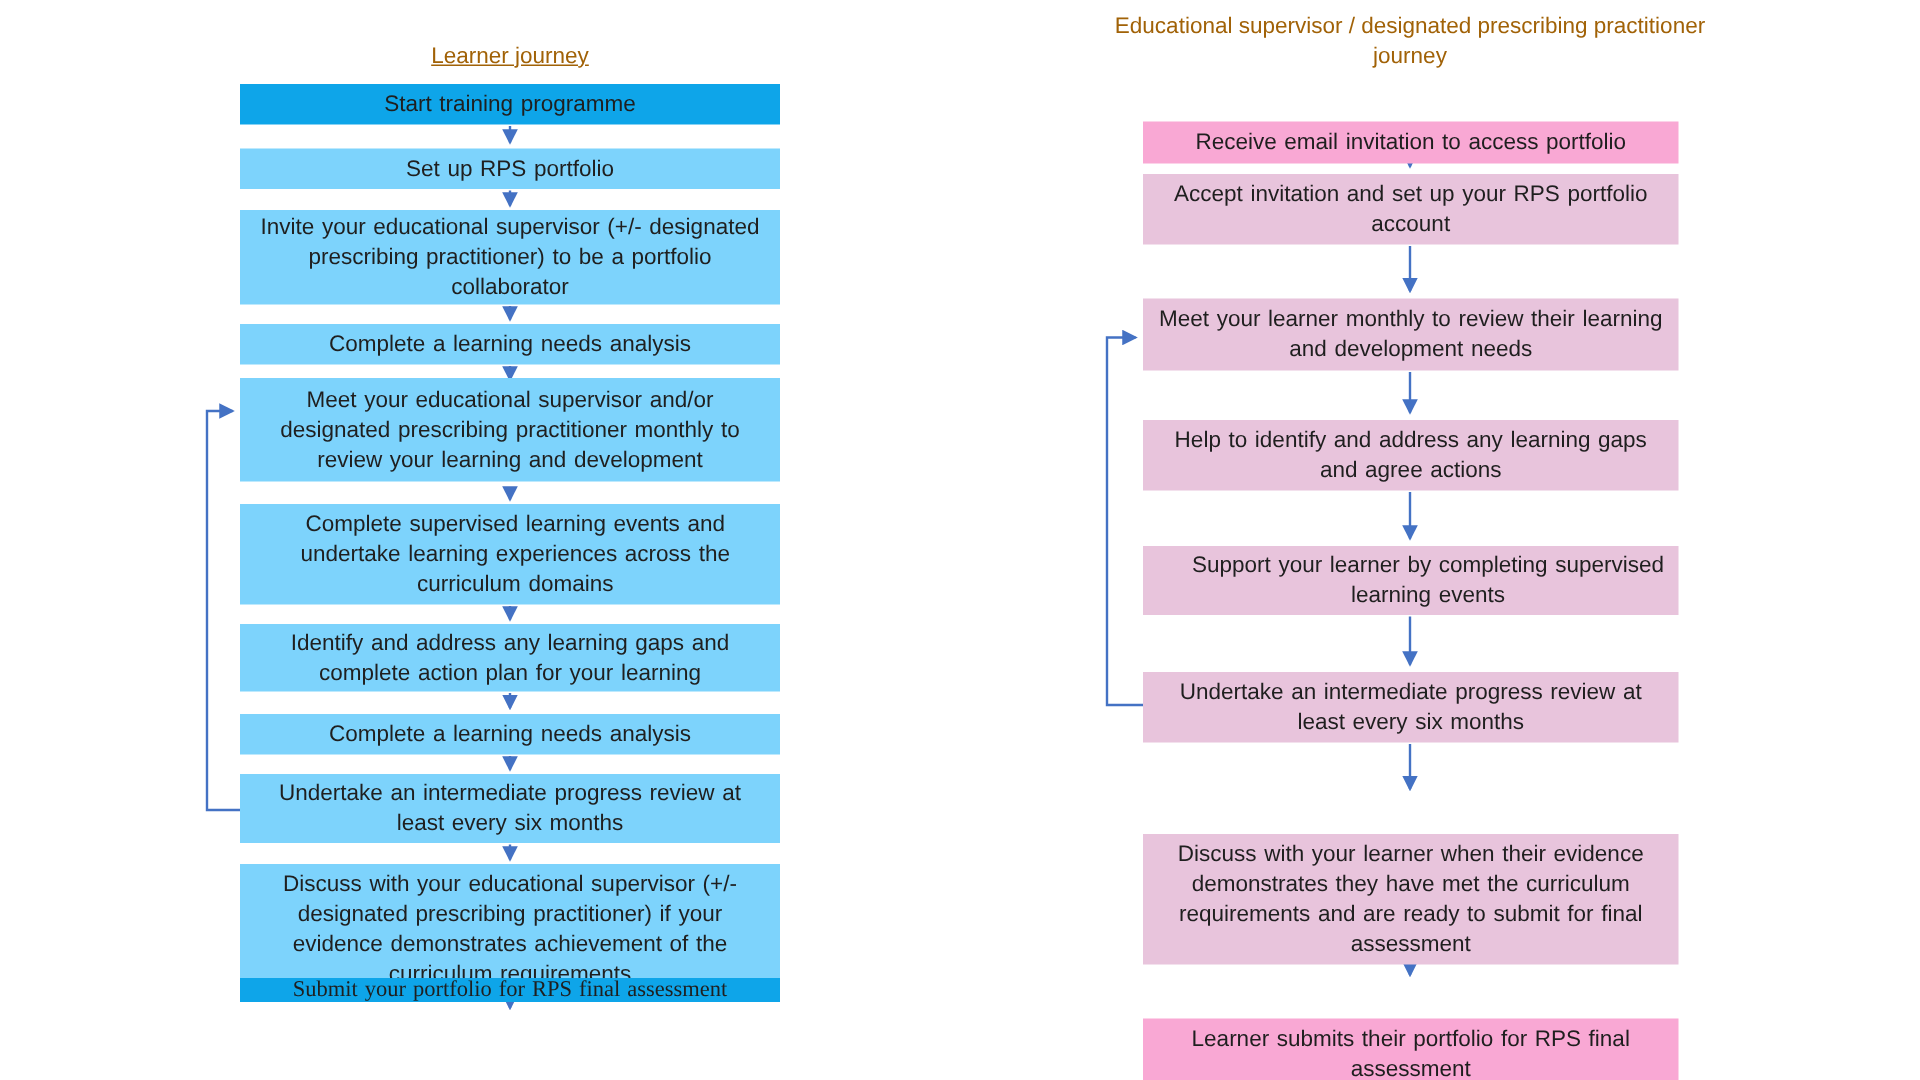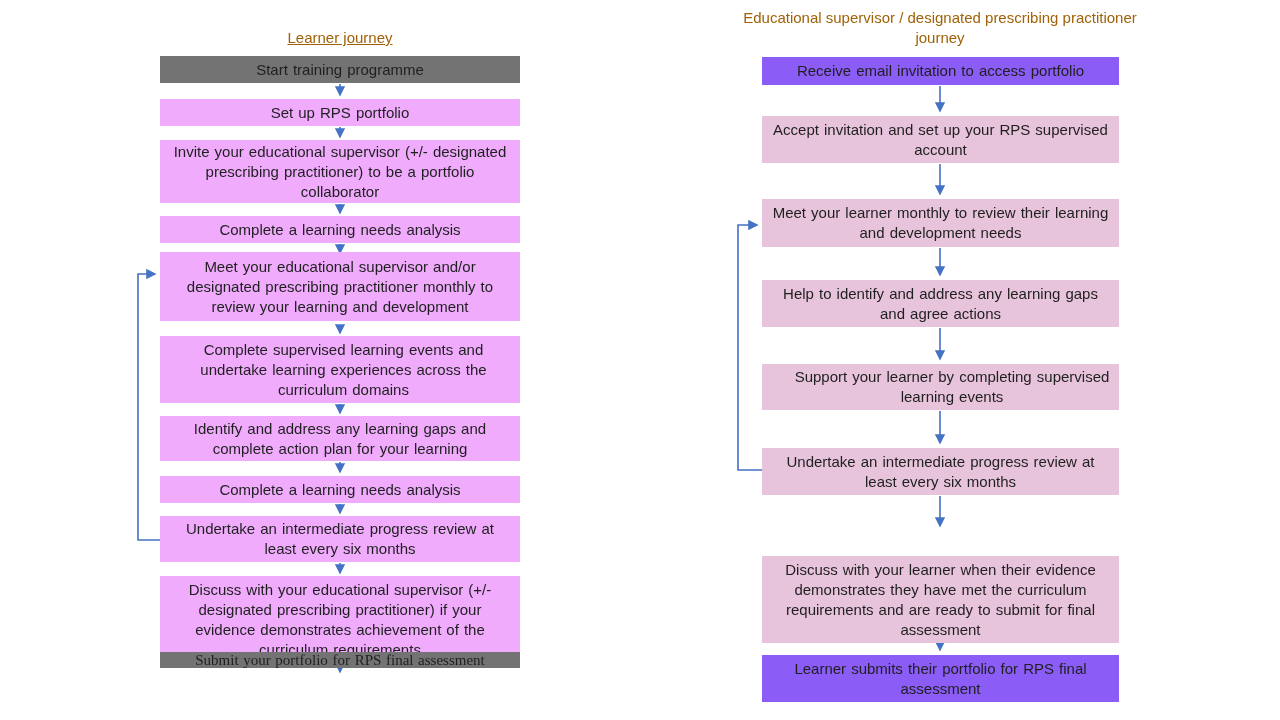--- a/index.html
+++ b/index.html
@@ -20,23 +20,23 @@
   .box{
     position:absolute;
     display:flex;align-items:center;justify-content:center;
     text-align:center;
     font-size:15px;line-height:20px;
     padding:0 9px;box-sizing:border-box;
     word-spacing:0.06em;
   }
   .lbox{left:160px;width:360px;}
   .rbox{left:762px;width:357px;}
-  .g-dark{background:#737373;}
-  .g-light{background:#f0abfc;}
-  .p-dark{background:#8b5cf6;}
+  .g-dark{background:#0ea5e9;}
+  .g-light{background:#7dd3fc;}
+  .p-dark{background:#f9a8d4;margin-top:24px;}
   .p-light{background:#e8c4dc;}
 </style>
 </head>
 <body>
 
 <div class="canvas">
 
   <svg class="connectors" viewBox="0 0 1280 720" xmlns="http://www.w3.org/2000/svg">
     <defs>
       <marker id="ah" viewBox="0 0 10 10" refX="8.5" refY="5" markerWidth="6.5" markerHeight="6.5" orient="auto">
@@ -77,21 +77,21 @@
   <div class="box lbox g-light" style="top:216px;height:27px;">Complete a learning needs analysis</div>
   <div class="box lbox g-light" style="top:252px;height:69px;">Meet your educational supervisor and/or designated prescribing practitioner monthly to review your learning and development</div>
   <div class="box lbox g-light" style="top:336px;height:67px;padding-left:16px;">Complete supervised learning events and undertake learning experiences across the curriculum domains</div>
   <div class="box lbox g-light" style="top:416px;height:45px;">Identify and address any learning gaps and complete action plan for your learning</div>
   <div class="box lbox g-light" style="top:476px;height:27px;">Complete a learning needs analysis</div>
   <div class="box lbox g-light" style="top:516px;height:46px;">Undertake an intermediate progress review at least every six months</div>
   <div class="box lbox g-light" style="top:576px;height:88px;">Discuss with your educational supervisor (+/- designated prescribing practitioner) if your evidence demonstrates achievement of the curriculum requirements</div>
   <div class="box lbox g-dark" style="top:652px;height:16px;font-family:Liberation Serif, serif;">Submit your portfolio for RPS final assessment</div>
 
   <div class="box rbox p-dark" style="top:57px;height:28px;">Receive email invitation to access portfolio</div>
-  <div class="box rbox p-light" style="top:116px;height:47px;">Accept invitation and set up your RPS supervised account</div>
+  <div class="box rbox p-light" style="top:116px;height:47px;">Accept invitation and set up your RPS portfolio account</div>
   <div class="box rbox p-light" style="top:199px;height:48px;">Meet your learner monthly to review their learning and development needs</div>
   <div class="box rbox p-light" style="top:280px;height:47px;">Help to identify and address any learning gaps and agree actions</div>
   <div class="box rbox p-light" style="top:364px;height:46px;padding-left:32px;">Support your learner by completing supervised learning events</div>
   <div class="box rbox p-light" style="top:448px;height:47px;">Undertake an intermediate progress review at least every six months</div>
   <div class="box rbox p-light" style="top:531px;height:87px;margin-top:25px;">Discuss with your learner when their evidence demonstrates they have met the curriculum requirements and are ready to submit for final assessment</div>
   <div class="box rbox p-dark" style="top:655px;height:47px;">Learner submits their portfolio for RPS final assessment</div>
 
 </div>
 
 </body></html>

